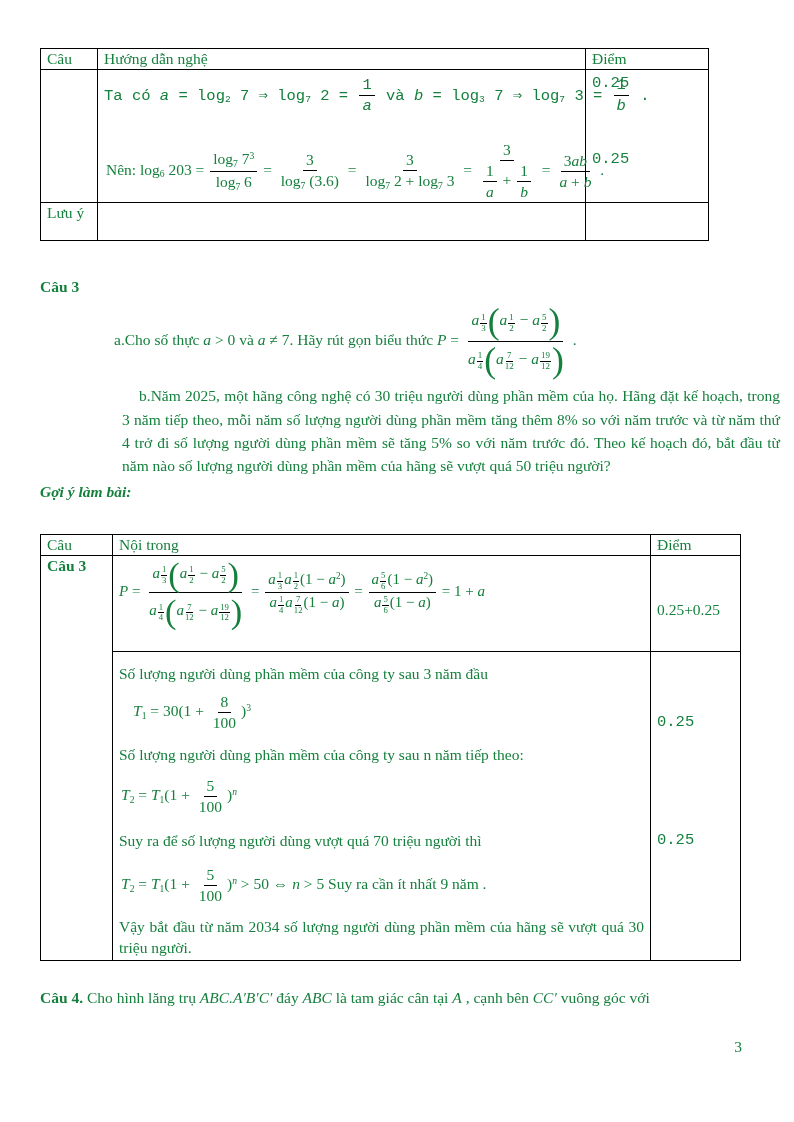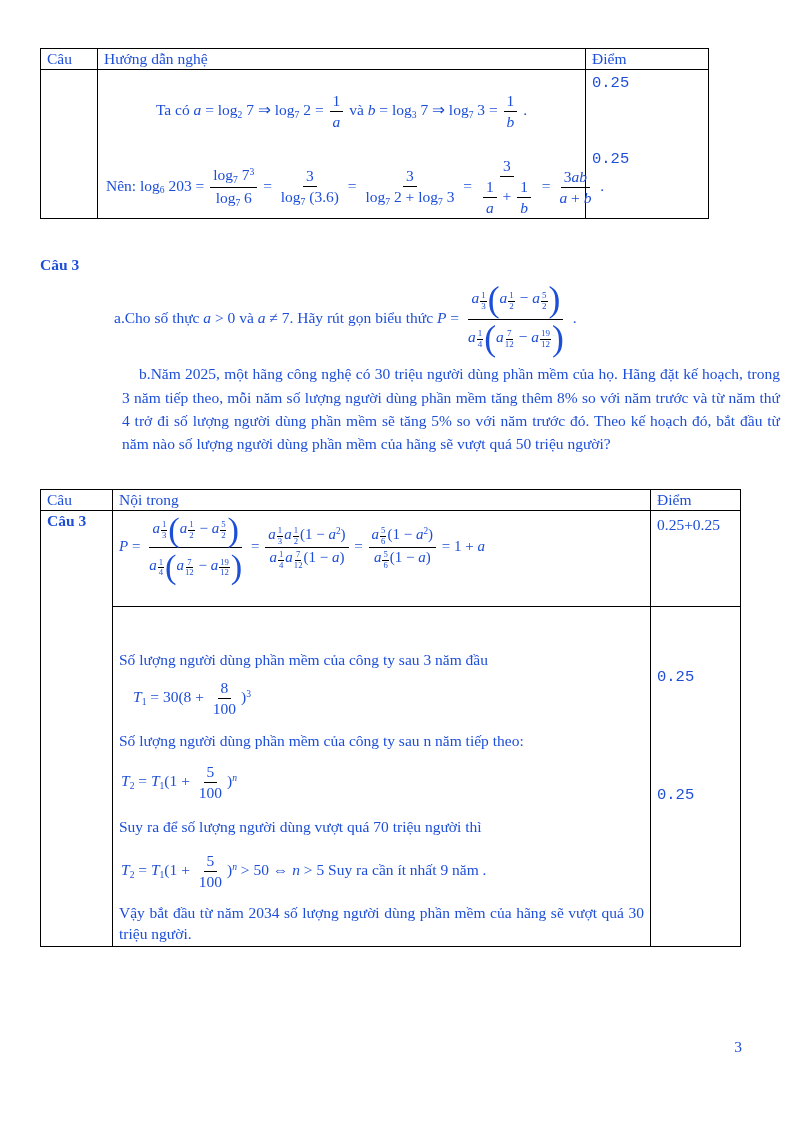--- a/index.html
+++ b/index.html
@@ -1,64 +1,64 @@
 <!DOCTYPE html>
 <html><head>
 <meta charset="utf-8">
 <style>
   html,body{margin:0;padding:0;background:#ffffff;}
   .page{
     position:relative;width:794px;height:1122px;background:#fff;
     box-sizing:border-box;padding:48px 40px 0 40px;
-    font-family:"Liberation Serif", serif;font-size:15.5px;color:#1d4ed8;
+    font-family:"Liberation Serif", serif;font-size:15.5px;color:#15803d;
     overflow:hidden;
   }
   
   table.tbl{border-collapse:collapse;table-layout:fixed;}
   table.tbl td{border:1.2px solid #000;vertical-align:top;padding:1px 6px;box-sizing:border-box;}
   table.t1{width:668px;}
   table.t2{width:700px;margin-top:33px;}
   tr.hdr td{height:21px;padding:1px 6px;}
   td.hdr-indent{padding-left:44px;}
   tr.t1body td{height:131px;}
   tr.t1luuy td{height:38px;}
   tr.t2r1 td{height:96px;}
   tr.t2r2 td{height:282px;}
   td.vmid{vertical-align:middle;}
   td.caucell{font-weight:bold;padding-top:152px;padding-left:6px;}
   
   .pts{display:flex;flex-direction:column;padding-top:3px;font-family:Liberation Mono, monospace;}
   .pts .gap1{margin-top:58px;}
   .pts2 .gap1{margin-top:100px;}
   .pts2{padding-top:60px;}
-  .ptsr1{padding-top:4px;}
+  .ptsr1{padding-top:4px;margin-top:40px;}
   
   .math{white-space:nowrap;}
   .m-i{font-style:italic;}
   .m-b{font-weight:bold;font-style:normal;}
   .m-sub{font-size:0.62em;vertical-align:-0.3em;}
   .m-sup{font-size:0.62em;vertical-align:0.55em;}
   .m-supi{font-size:0.62em;vertical-align:0.55em;font-style:italic;}
   .frac{display:inline-flex;flex-direction:column;align-items:center;vertical-align:middle;margin:0 2px;}
   .fnum,.fden{display:block;text-align:center;padding:0 3px;white-space:nowrap;}
   .fnum{border-bottom:1px solid #000;padding-bottom:1px;}
   .fden{padding-top:1px;}
   .sfrac{display:inline-flex;flex-direction:column;align-items:center;font-size:0.58em;line-height:1.1;vertical-align:0.62em;margin:0 1px;}
   .sfn{border-bottom:1px solid #000;padding:0 1px;}
   .bigp{font-size:2.3em;line-height:1;vertical-align:middle;font-weight:300;}
   
-  .f-center{text-align:center;margin-top:21px;}
+  .f-center{text-align:center;margin-top:5px;font-family:Liberation Mono, monospace;}
   .f-left{text-align:left;margin-top:26px;padding-left:2px;}
   
   .heading{margin-top:37px;font-weight:bold;}
   .parta{margin:8px 0 0 74px;}
   .partb{width:658px;margin:6px 0 0 82px;text-indent:17px;text-align:justify;line-height:1.51;}
   .goiy{margin:5px 0 0 0;font-weight:bold;font-style:italic;}
   
-  .stack{padding-top:1px;margin-top:40px;}
+  .stack{padding-top:10px;}
   .stack .txt{line-height:1.4;}
   .stack .ft1{margin:8px 0 0 14px;}
   .stack .mt12{margin-top:12px;}
   .stack .mt14{margin-top:14px;}
   .stack .fml{margin-left:2px;}
   .stack .wrap{white-space:normal;text-align:justify;line-height:1.35;margin-top:12px;}
   .chain{font-size:15px;}
   .cau4{margin:28px 0 0 0;}
   .pagenum{position:absolute;right:52px;top:1038px;}
 </style>
@@ -111,20 +111,25 @@
                 <span class="fnum"><span>3</span><span class="m-i">ab</span></span>
                 <span class="fden"><span class="m-i">a</span><span> + </span><span class="m-i">b</span></span>
               </span><span> .</span></div>
       </td>
       <td>
         <div class="pts">
           <span>0.25</span>
           <span class="gap1">0.25</span>
         </div>
       </td>
+    </tr>
+    <tr class="t1luuy">
+      <td>Lưu ý</td>
+      <td></td>
+      <td></td>
     </tr>
   </tbody>
     </table>
 
   <div class="heading">Câu 3</div>
 
   <div class="math parta"><span>a.Cho số thực </span><span class="m-i">a</span><span> &gt; 0 và </span><span class="m-i">a</span><span> ≠ 7. Hãy rút gọn biểu thức </span><span class="m-i">P</span><span> = </span><span class="frac">
         <span class="fnum"><span class="m-i">a</span><span class="sfrac">
             <span class="sfn">1</span>
             <span class="sfd">3</span>
@@ -142,20 +147,21 @@
             <span class="sfn">7</span>
             <span class="sfd">12</span>
           </span><span> − </span><span class="m-i">a</span><span class="sfrac">
             <span class="sfn">19</span>
             <span class="sfd">12</span>
           </span><span class="bigp">)</span></span>
       </span><span> .</span></div>
 
   <p class="partb">b.Năm 2025, một hãng công nghệ có 30 triệu người dùng phần mềm của họ. Hãng đặt kế hoạch, trong 3 năm tiếp theo, mỗi năm số lượng người dùng phần mềm tăng thêm 8% so với năm trước và từ năm thứ 4 trở đi số lượng người dùng phần mềm sẽ tăng 5% so với năm trước đó. Theo kế hoạch đó, bắt đầu từ năm nào số lượng người dùng phần mềm của hãng sẽ vượt quá 50 triệu người?</p>
 
+  <p class="goiy">Gợi ý làm bài:</p>
 
   <table class="tbl t2">
     <colgroup>
         <col style="width:72px">
         <col style="width:538px">
         <col style="width:90px">
       </colgroup>
     <tbody>
         <tr class="hdr">
       <td>Câu</td>
@@ -213,21 +219,21 @@
               </span><span> = 1 + </span><span class="m-i">a</span></div>
       </td>
       <td>
         <div class="ptsr1">0.25+0.25</div>
       </td>
     </tr>
     <tr class="t2r2">
       <td>
         <div class="stack">
           <div class="txt">Số lượng người dùng phần mềm của công ty sau 3 năm đầu</div>
-          <div class="math ft1"><span class="m-i">T</span><span class="m-sub">1</span><span> = 30(8 + </span><span class="frac">
+          <div class="math ft1"><span class="m-i">T</span><span class="m-sub">1</span><span> = 30(1 + </span><span class="frac">
                   <span class="fnum"><span>8</span></span>
                   <span class="fden"><span>100</span></span>
                 </span><span>)</span><span class="m-sup">3</span></div>
           <div class="txt mt12">Số lượng người dùng phần mềm của công ty sau n năm tiếp theo:</div>
           <div class="math mt12 fml"><span class="m-i">T</span><span class="m-sub">2</span><span> = </span><span class="m-i">T</span><span class="m-sub">1</span><span>(1 + </span><span class="frac">
                   <span class="fnum"><span>5</span></span>
                   <span class="fden"><span>100</span></span>
                 </span><span>)</span><span class="m-supi">n</span></div>
           <div class="txt mt14">Suy ra  để số lượng người dùng vượt quá 70 triệu người  thì</div>
           <div class="math mt14 fml"><span class="m-i">T</span><span class="m-sub">2</span><span> = </span><span class="m-i">T</span><span class="m-sub">1</span><span>(1 + </span><span class="frac">
@@ -240,16 +246,17 @@
       <td>
         <div class="pts pts2">
           <span>0.25</span>
           <span class="gap1">0.25</span>
         </div>
       </td>
     </tr>
   </tbody>
     </table>
 
+  <p class="math cau4"><span class="m-b">Câu 4.</span><span>  Cho hình lăng trụ  </span><span class="m-i">ABC.A′B′C′</span><span>  đáy  </span><span class="m-i">ABC</span><span>  là tam giác cân tại  </span><span class="m-i">A</span><span> , cạnh bên  </span><span class="m-i">CC′</span><span>  vuông góc với</span></p>
 
   <div class="pagenum">3</div>
 
 </div>
 
 </body></html>

